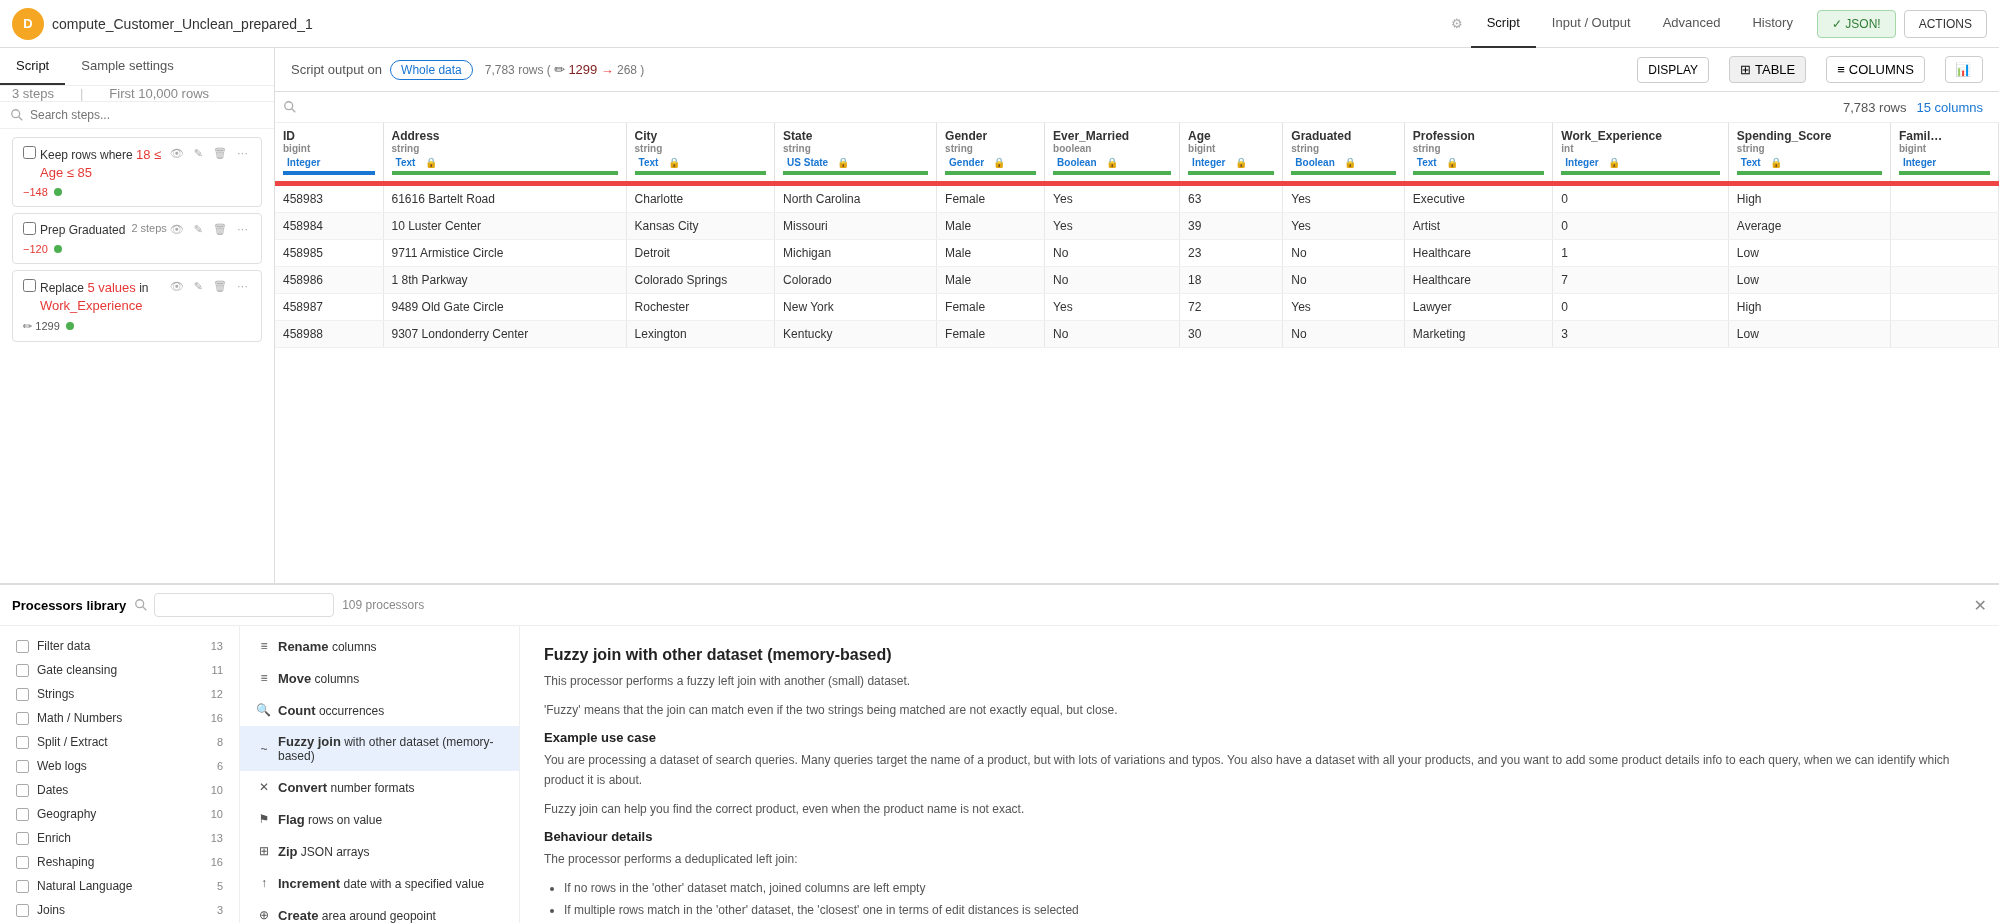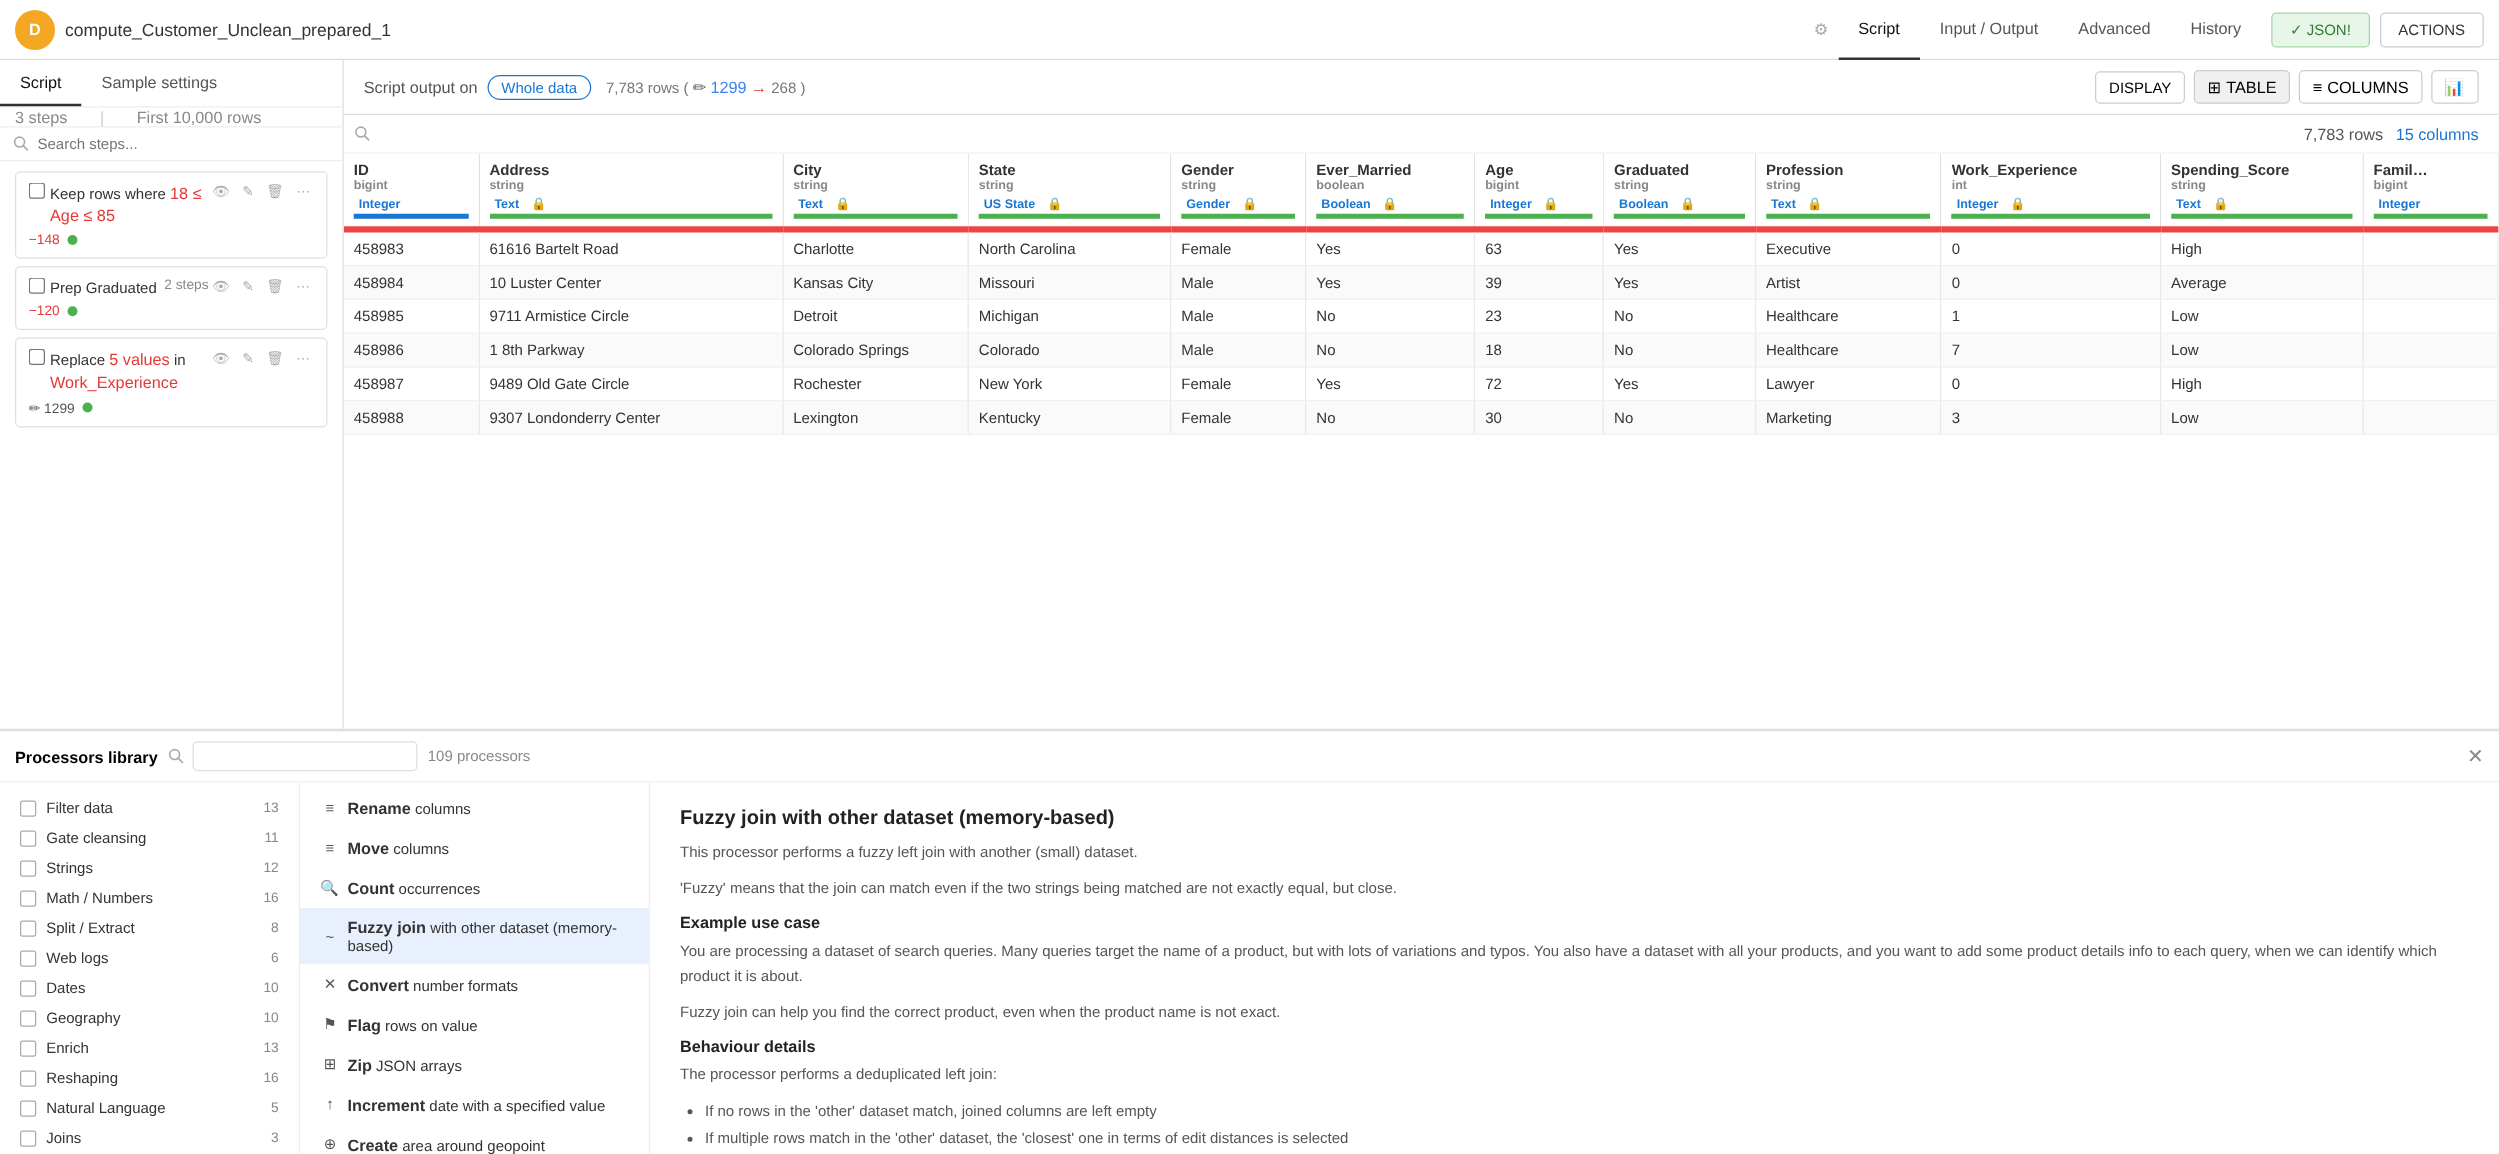--- a/index.html
+++ b/index.html
@@ -61,21 +61,21 @@
 
     
     .script-output-header {
       display: flex; align-items: center; padding: 8px 16px; background: #fff; border-bottom: 1px solid #ddd; gap: 8px;
     }
     .script-output-label { font-size: 13px; color: #555; }
     .whole-data-badge {
       border: 1px solid #1976d2; color: #1976d2; border-radius: 12px; padding: 2px 10px; font-size: 12px; cursor: pointer;
     }
     .rows-info { font-size: 12px; color: #777; margin-left: 4px; }
-    .display-controls { margin-left: auto; display: flex; gap: 7px; align-items: center; }
+    .display-controls { margin-left: auto; display: flex; gap: 20px; align-items: center; }
     .display-btn {
       border: 1px solid #ccc; background: #fff; padding: 5px 10px; border-radius: 4px; cursor: pointer; font-size: 12px; display: flex; align-items: center; gap: 4px;
     }
     .display-btn.active { background: #f0f0f0; }
     .search-row { padding: 6px 8px; background: #fff; border-bottom: 1px solid #eee; display: flex; align-items: center; }
     .search-row input { border: none; outline: none; font-size: 12px; color: #555; padding: 4px 6px; }
     .rows-count { margin-left: auto; font-size: 12px; color: #555; padding-right: 8px; }
     .rows-count .blue { color: #1976d2; }
 
     
@@ -244,21 +244,21 @@
     <button class="add-step-btn">+ ADD A NEW STEP</button>
     <button class="add-group-btn">⊕ ADD A GROUP</button>
   </div>
 
   <div class="right-content">
 
     <div class="script-output-header">
       <span class="script-output-label">Script output on</span>
       <span class="whole-data-badge">Whole data</span>
       <span class="rows-info">
-        7,783 rows ( <span style="color:#555;">✏</span> <span style="color:#3b82f6;">1299</span> <span style="color:#e53935;">→</span> 268 )
+        7,783 rows ( <span style="color:#555;">✏</span> <span style="color:#7f1d1d;">1299</span> <span style="color:#e53935;">→</span> 268 )
       </span>
       <div class="display-controls">
         <button class="display-btn">DISPLAY</button>
         <button class="display-btn active">
           <span>⊞</span>
           <span>TABLE</span>
         </button>
         <button class="display-btn">
           <span>≡</span>
           <span>COLUMNS</span>

